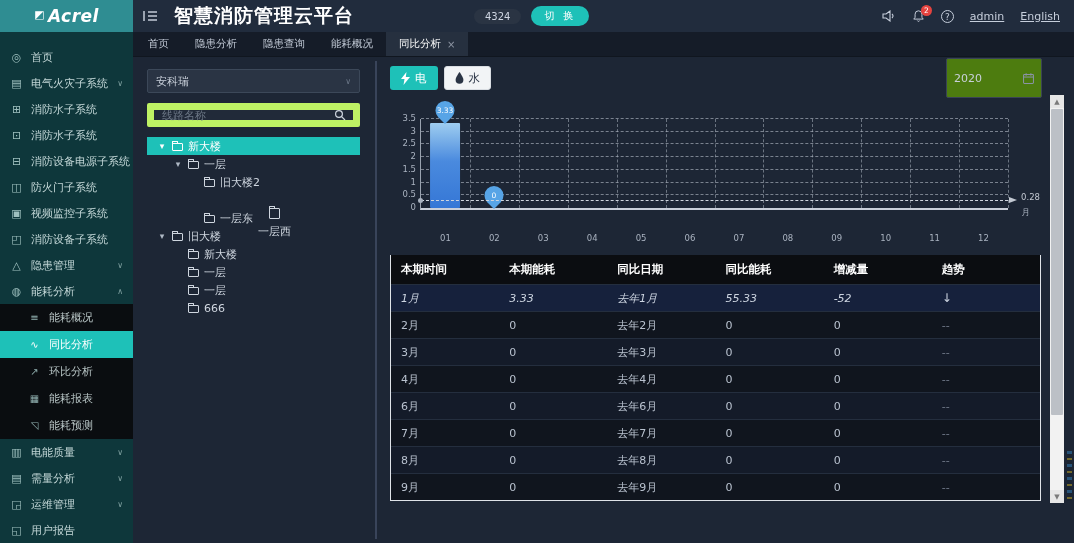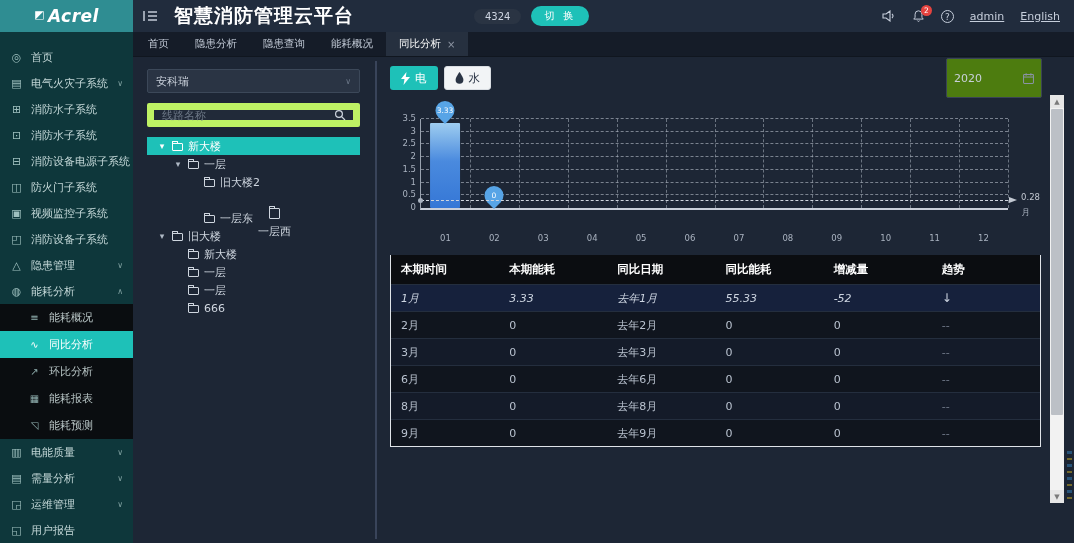--- a/index.html
+++ b/index.html
@@ -443,23 +443,39 @@
                 </tr>
                 <tr>
                   <td>3月</td>
                   <td>0</td>
                   <td>去年3月</td>
                   <td>0</td>
                   <td>0</td>
                   <td class="trend-dash">--</td>
                 </tr>
                 <tr>
+                  <td>4月</td>
+                  <td>0</td>
+                  <td>去年4月</td>
+                  <td>0</td>
+                  <td>0</td>
+                  <td class="trend-dash">--</td>
+                </tr>
+                <tr>
                   <td>6月</td>
                   <td>0</td>
                   <td>去年6月</td>
+                  <td>0</td>
+                  <td>0</td>
+                  <td class="trend-dash">--</td>
+                </tr>
+                <tr>
+                  <td>7月</td>
+                  <td>0</td>
+                  <td>去年7月</td>
                   <td>0</td>
                   <td>0</td>
                   <td class="trend-dash">--</td>
                 </tr>
                 <tr>
                   <td>8月</td>
                   <td>0</td>
                   <td>去年8月</td>
                   <td>0</td>
                   <td>0</td>

